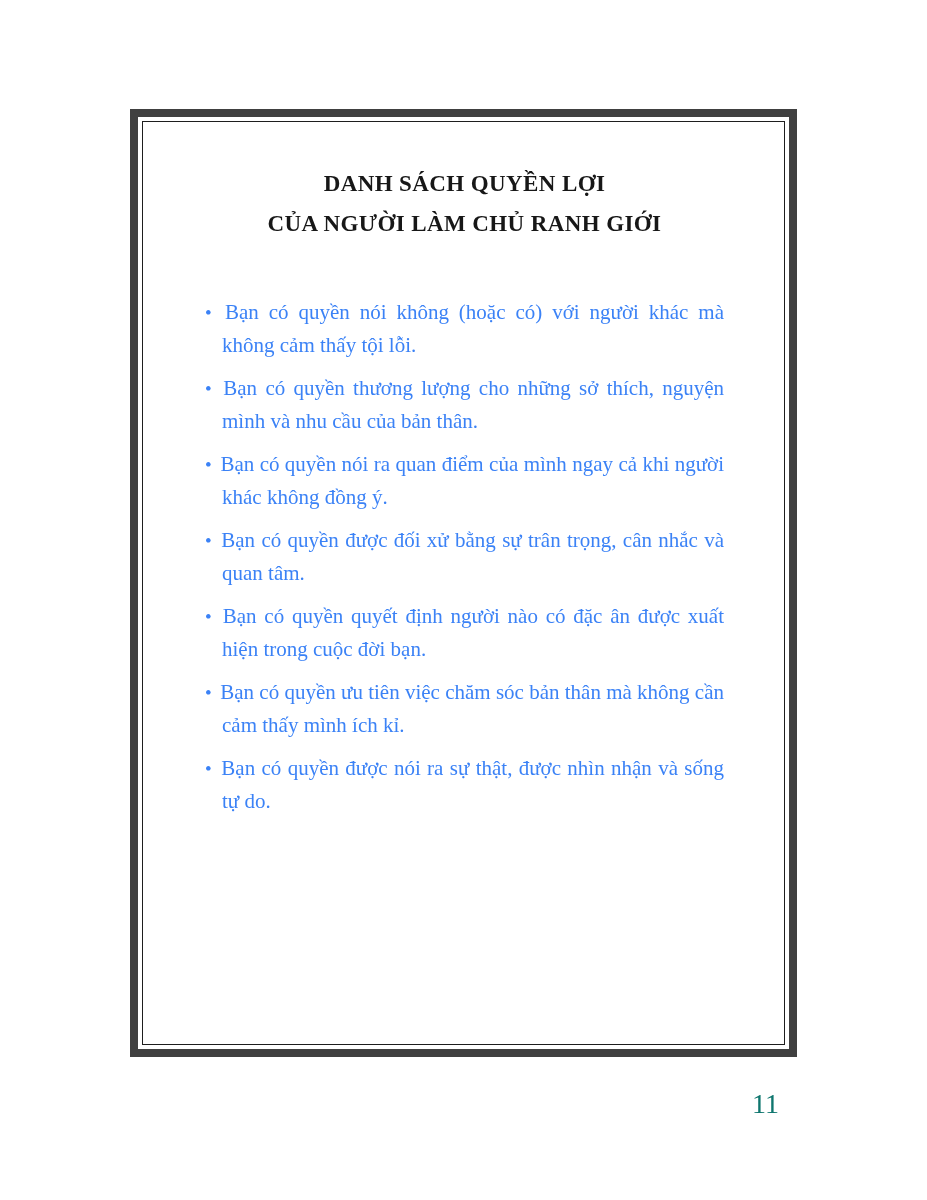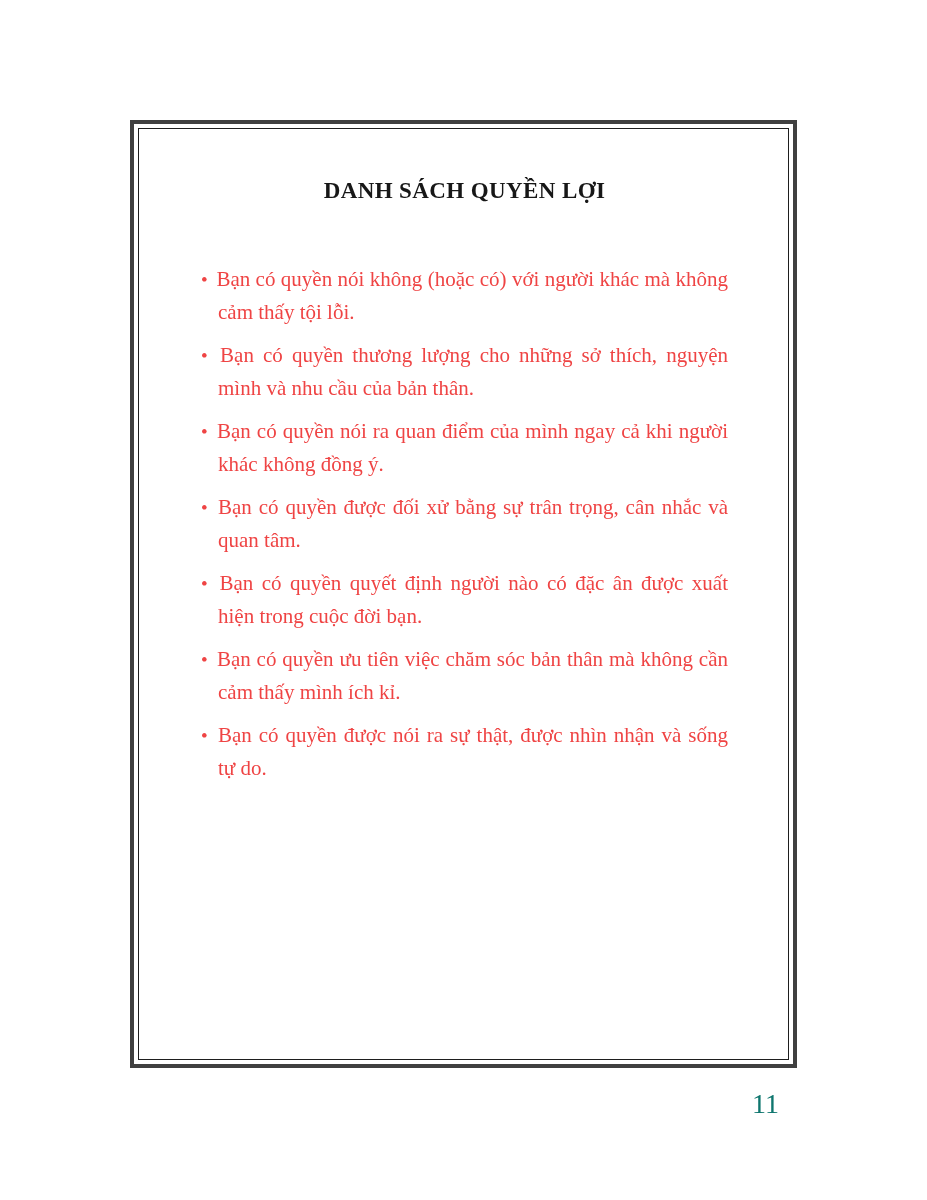--- a/index.html
+++ b/index.html
@@ -12,25 +12,25 @@
     width: 927px;
     height: 1200px;
     background: #ffffff;
     font-family: "Liberation Serif", "DejaVu Serif", serif;
     color: #1c1c1c;
     overflow: hidden;
   }
   .frame-outer {
     position: absolute;
     left: 130px;
-    top: 120px;
+    top: 109px;
     width: 667px;
     height: 948px;
     box-sizing: border-box;
-    border: 4px solid #404040;
+    border: 8px solid #404040;
     padding: 4px;
     background: #ffffff;
   }
   .frame-inner {
     box-sizing: border-box;
     width: 100%;
     height: 100%;
     border: 1px solid #1e1e1e;
     padding: 28px 60px 0 62px;
     overflow: hidden;
@@ -49,21 +49,21 @@
     margin: 52px 0 0 0;
     padding: 0;
   }
   .rights-list li {
     font-size: 21px;
     line-height: 33px;
     text-align: justify;
     margin: 0 0 10px 0;
     padding-left: 17px;
     text-indent: -17px;
-    color: #ef4444;
+    color: #3b82f6;
   }
   .rights-list .bullet {
     display: inline-block;
     width: 10px;
     text-indent: 0;
     font-size: 19px;
   }
   .rights-list .li-text {
     text-indent: 0;
   }
@@ -77,20 +77,21 @@
 </style>
 </head>
 <body>
 
 <div class="page">
   <div class="frame-outer">
     <div class="frame-inner">
 
       <h1 class="title">
         <span>DANH SÁCH QUYỀN LỢI</span><br>
+        <span>CỦA NGƯỜI LÀM CHỦ RANH GIỚI</span>
       </h1>
 
       <ul class="rights-list">
         <li>
           <span class="bullet">•</span>
           <span class="li-text">Bạn có quyền nói không (hoặc có) với người khác mà không cảm thấy tội lỗi.</span>
         </li>
         <li>
           <span class="bullet">•</span>
           <span class="li-text">Bạn có quyền thương lượng cho những sở thích, nguyện mình và nhu cầu của bản thân.</span>

